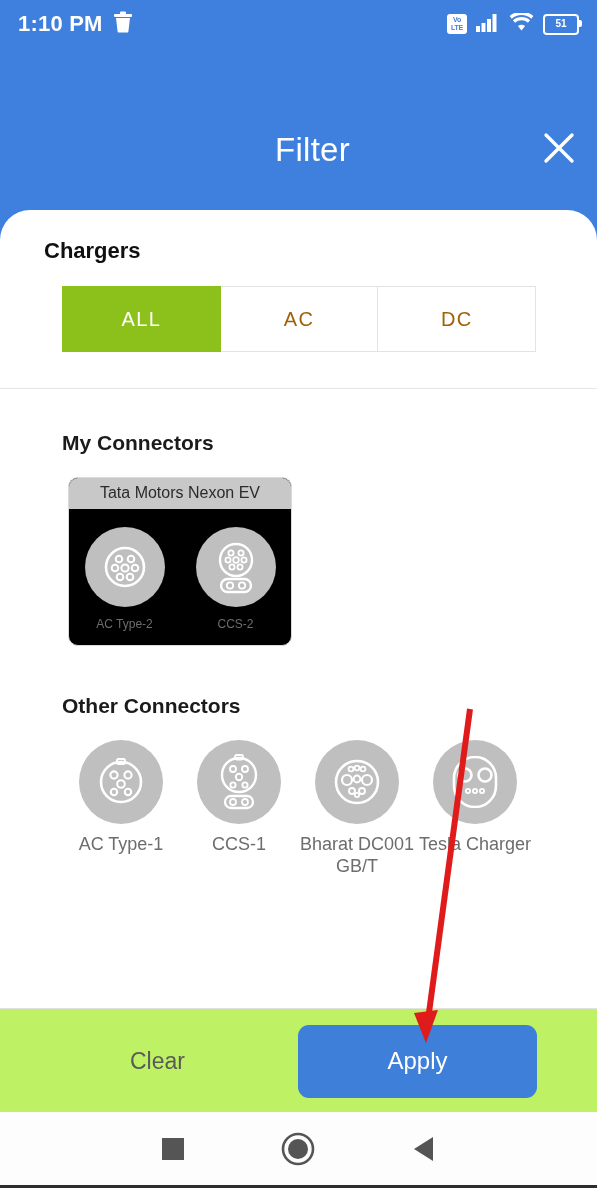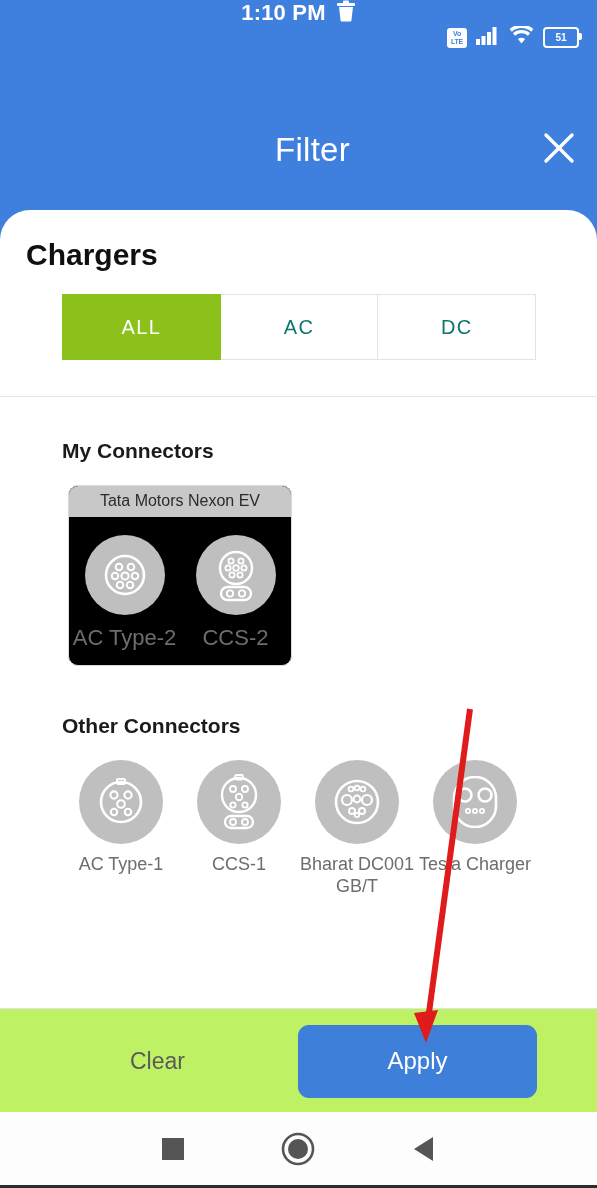--- a/index.html
+++ b/index.html
@@ -31,21 +31,20 @@
   .status-bar {
     position: absolute;
     left: 0; top: 0;
     width: 597px;
     height: 48px;
     display: flex;
     align-items: center;
     padding: 0 18px;
     box-sizing: border-box;
     color: #ffffff;
-    flex-direction: column;
   }
   .status-left {
     display: flex;
     align-items: center;
     gap: 10px;
   }
   .status-clock {
     font-size: 22px;
     font-weight: bold;
     letter-spacing: 0.2px;
@@ -139,43 +138,43 @@
     height: 900px;
     background: #ffffff;
     border-radius: 30px 30px 0 0;
     overflow: hidden;
   }
 
   .section-chargers {
     padding: 28px 0 0 0;
   }
   h2.section-title {
-    margin: 0 0 0 26px;
-    font-size: 30px;
+    margin: 0 0 0 44px;
+    font-size: 22px;
     font-weight: bold;
     color: #101010;
   }
   .segmented {
     display: flex;
     margin: 22px 0 0 62px;
     width: 474px;
     height: 66px;
   }
   .seg {
     flex: 1;
     display: flex;
     align-items: center;
     justify-content: center;
     font-size: 20px;
     letter-spacing: 1.3px;
     cursor: pointer;
     background: #ffffff;
     border: 1px solid #e3e3e3;
     border-left: none;
-    color: #0f766e;
+    color: #a16207;
     box-sizing: border-box;
   }
   .seg:first-child { border-left: 1px solid #e3e3e3; }
   .seg.active {
     background: #8cc11b;
     color: #ffffff;
     border-color: #8cc11b;
   }
 
   .divider {
@@ -226,21 +225,21 @@
     width: 80px;
     height: 80px;
     border-radius: 50%;
     background: #bfbfbf;
     display: flex;
     align-items: center;
     justify-content: center;
   }
   .connector-label {
     margin-top: 10px;
-    font-size: 22px;
+    font-size: 12px;
     color: #6d6d6d;
     text-align: center;
     line-height: 1.2;
   }
 
   .other-row {
     display: flex;
     margin: 22px 0 0 62px;
     width: 500px;
   }

